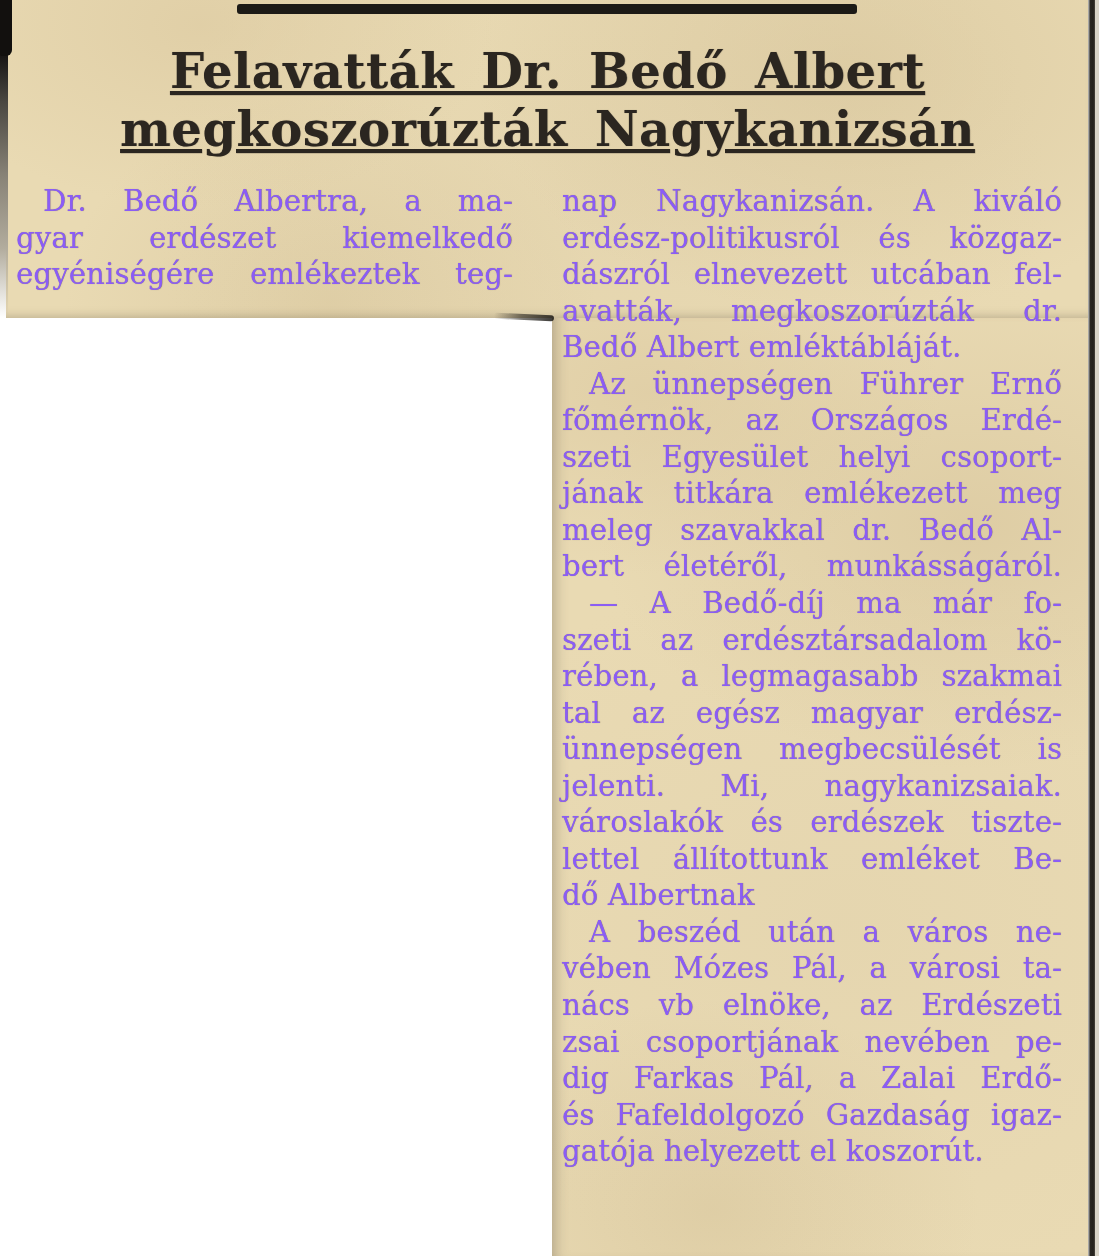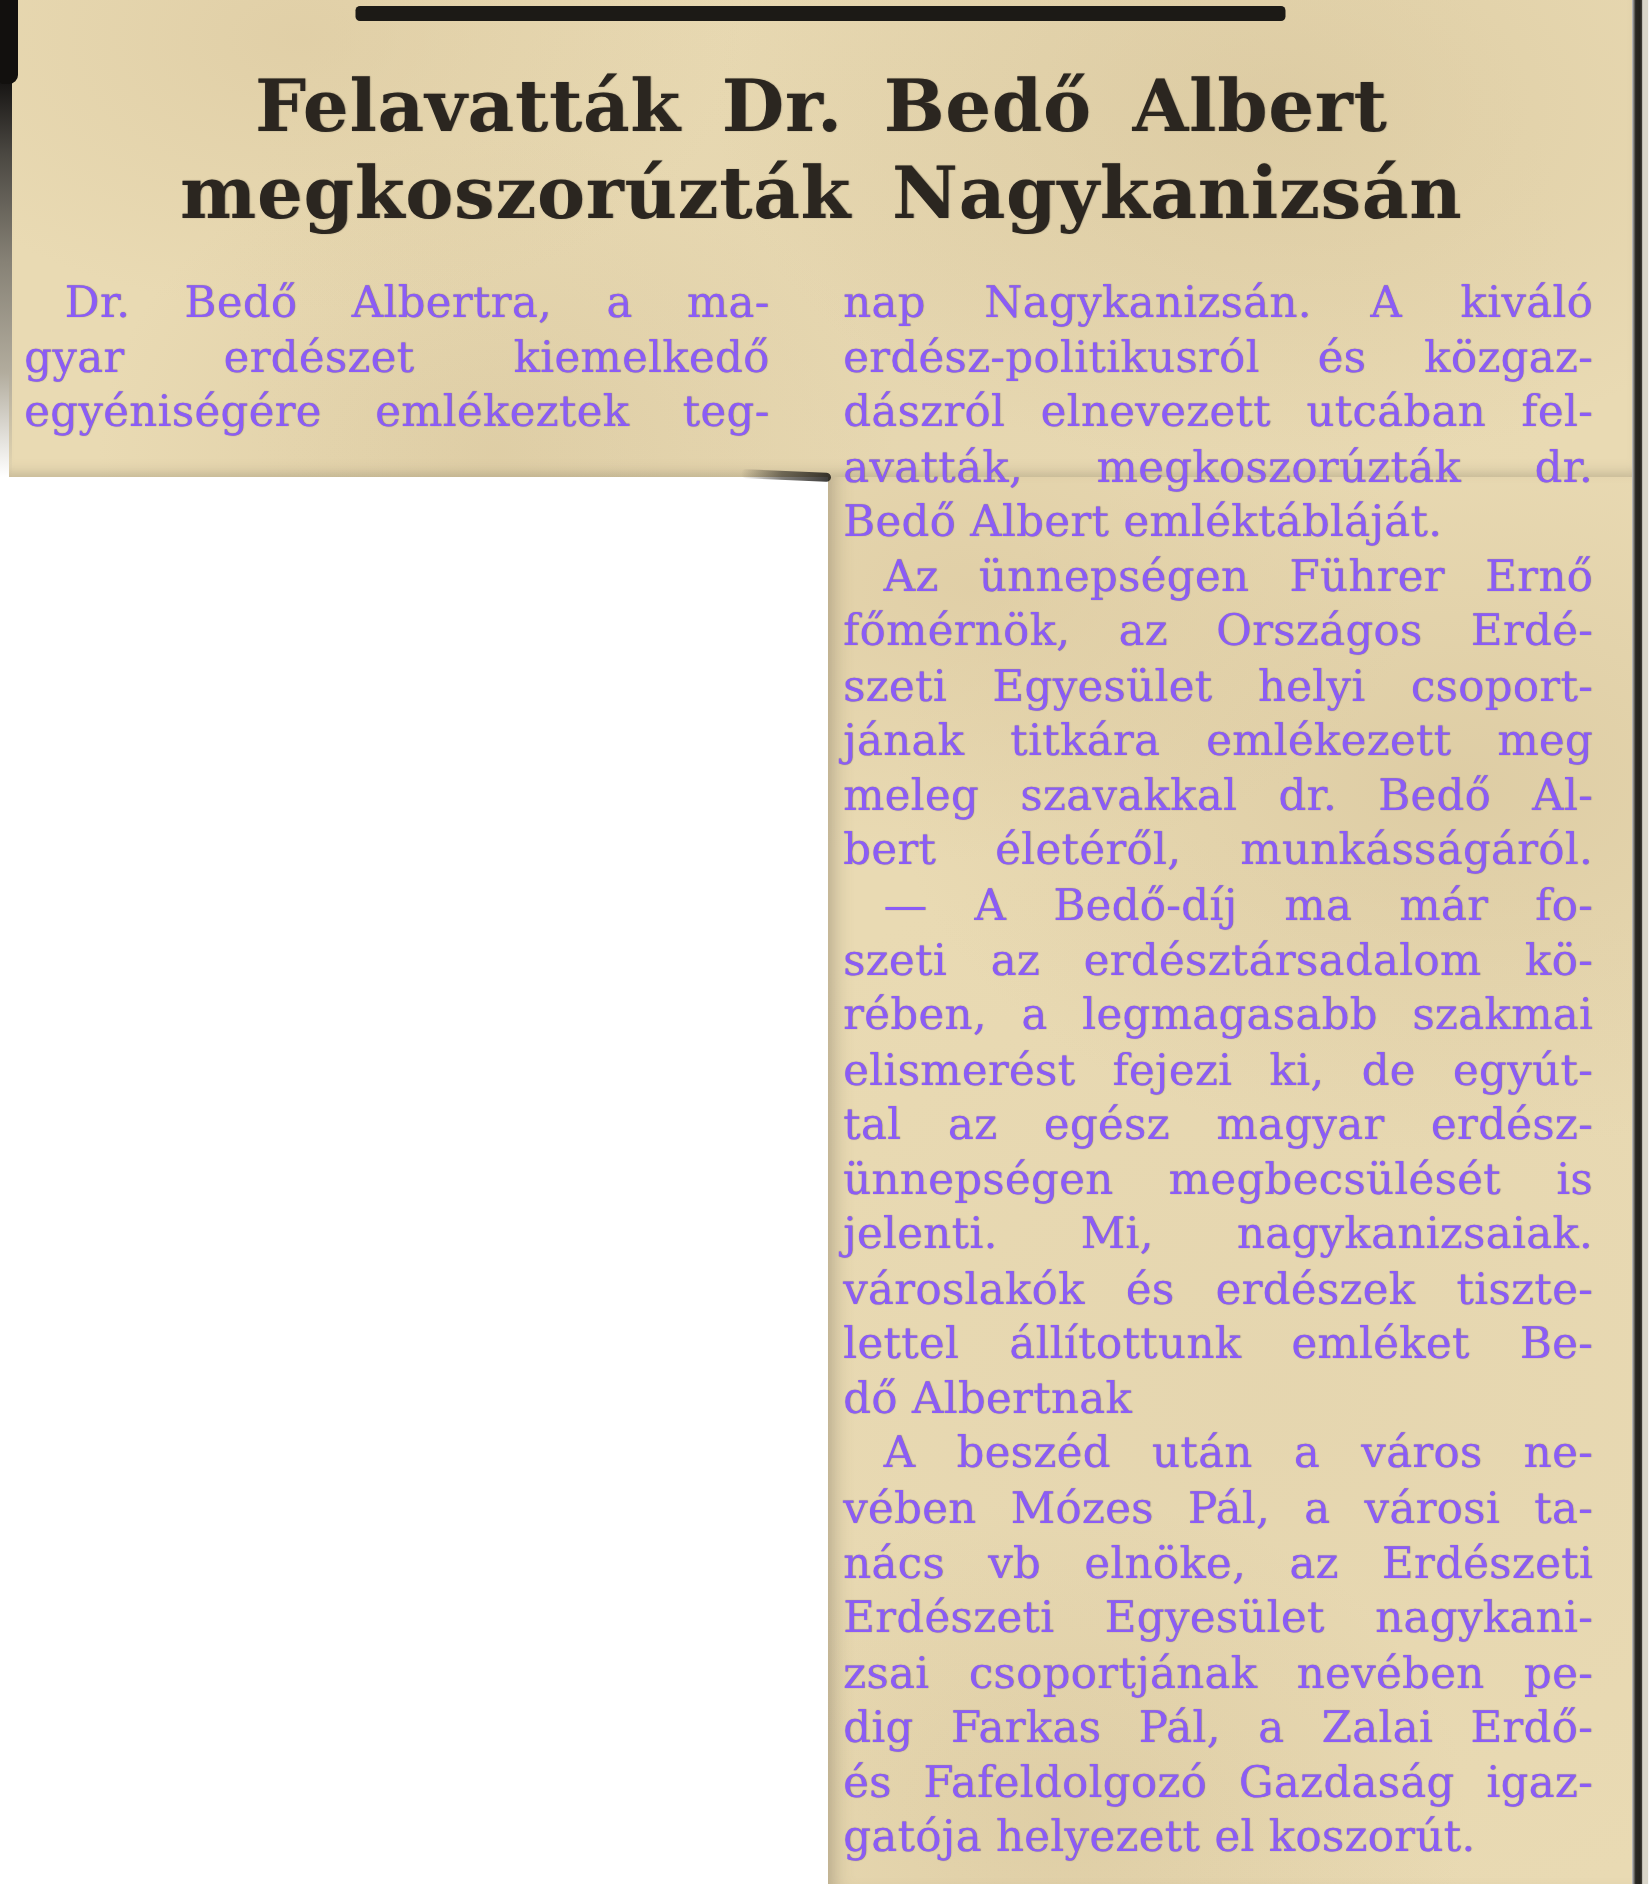--- a/index.html
+++ b/index.html
@@ -55,21 +55,21 @@
     position:absolute;left:237px;top:4px;width:620px;height:10px;
     background:#1c1a16;border-radius:3px;
   }
   
   .headline{
     position:absolute;left:30px;top:42px;width:1035px;margin:0;
     text-align:center;font-weight:700;color:#2b2620;
     font-size:48px;line-height:58px;letter-spacing:.5px;word-spacing:10px;
     text-shadow:.4px .4px .8px rgba(43,38,32,.45);
   }
-  .headline .hline{display:block;}
+  .headline .hline{display:block;text-decoration:underline;}
   
   .col{
     position:absolute;color:#8b5cf6;font-size:29px;letter-spacing:.2px;
     text-shadow:.3px .3px .7px rgba(58,50,40,.5);
   }
   .col-left {left:16px; top:183px;width:497px;}
   .col-right{left:562px;top:183px;width:500px;}
   .bl{
     display:block;height:36.55px;line-height:36.55px;
     text-align:justify;text-align-last:justify;
@@ -113,30 +113,28 @@
     <span class="bl last">Bedő Albert emléktábláját.</span>
     <span class="bl indent">Az ünnepségen Führer Ernő</span>
     <span class="bl">főmérnök, az Országos Erdé-</span>
     <span class="bl">szeti Egyesület helyi csoport-</span>
     <span class="bl">jának titkára emlékezett meg</span>
     <span class="bl">meleg szavakkal dr. Bedő Al-</span>
     <span class="bl">bert életéről, munkásságáról.</span>
     <span class="bl indent">— A Bedő-díj ma már fo-</span>
     <span class="bl">szeti az erdésztársadalom kö-</span>
     <span class="bl">rében, a legmagasabb szakmai</span>
-    <span class="bl">elismerést fejezi ki, de egyút-</span>
     <span class="bl">tal az egész magyar erdész-</span>
     <span class="bl">ünnepségen megbecsülését is</span>
     <span class="bl">jelenti. Mi, nagykanizsaiak.</span>
     <span class="bl">városlakók és erdészek tiszte-</span>
     <span class="bl">lettel állítottunk emléket Be-</span>
     <span class="bl last">dő Albertnak</span>
     <span class="bl indent">A beszéd után a város ne-</span>
     <span class="bl">vében Mózes Pál, a városi ta-</span>
     <span class="bl">nács vb elnöke, az Erdészeti</span>
-    <span class="bl">Erdészeti Egyesület nagykani-</span>
     <span class="bl">zsai csoportjának nevében pe-</span>
     <span class="bl">dig Farkas Pál, a Zalai Erdő-</span>
     <span class="bl">és Fafeldolgozó Gazdaság igaz-</span>
     <span class="bl last">gatója helyezett el koszorút.</span>
   </div>
 
 </div>
 
 </body></html>

